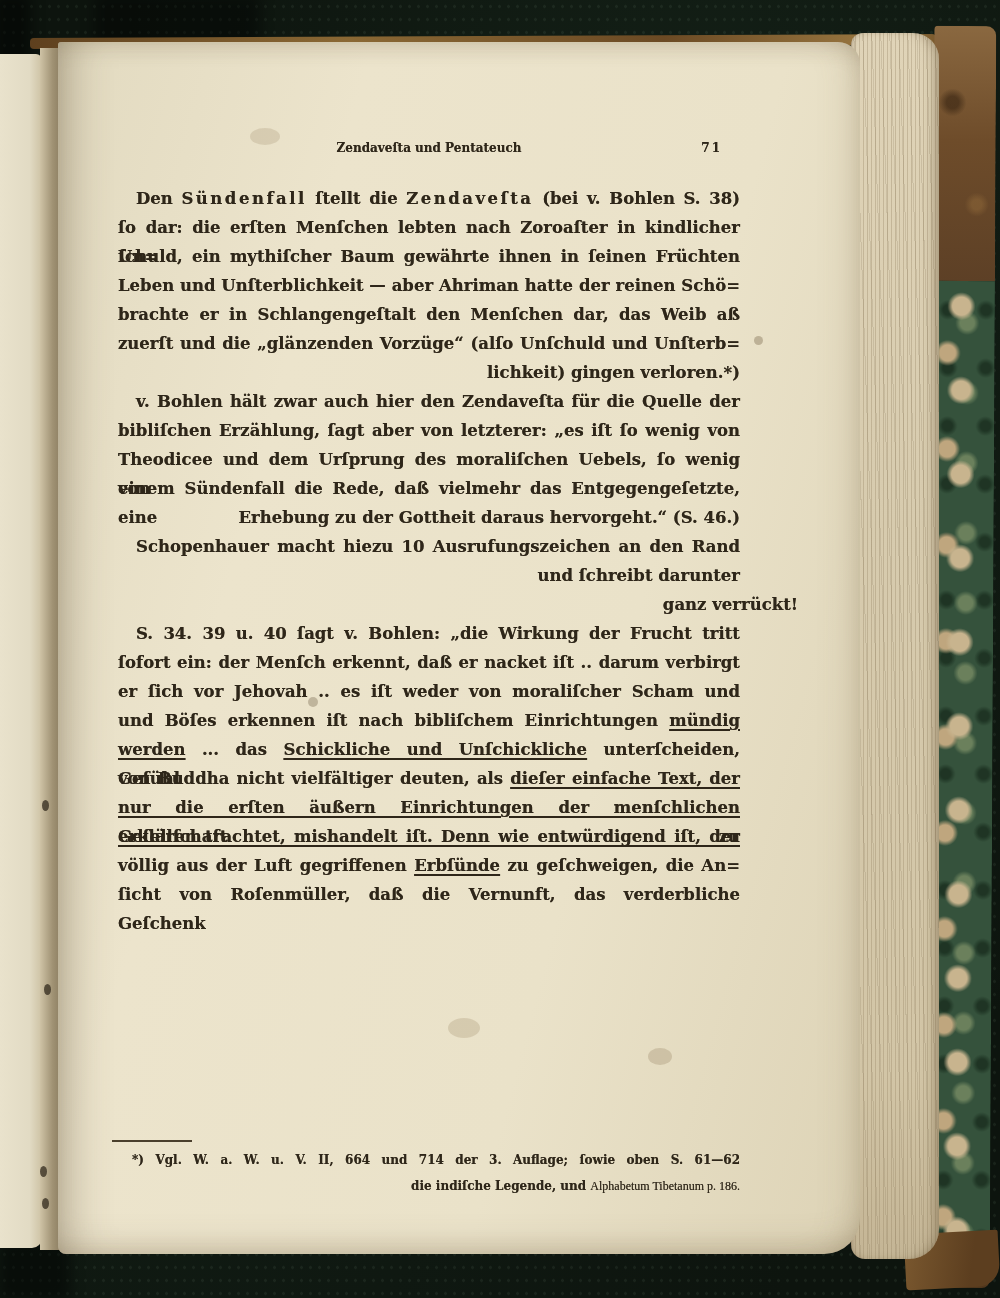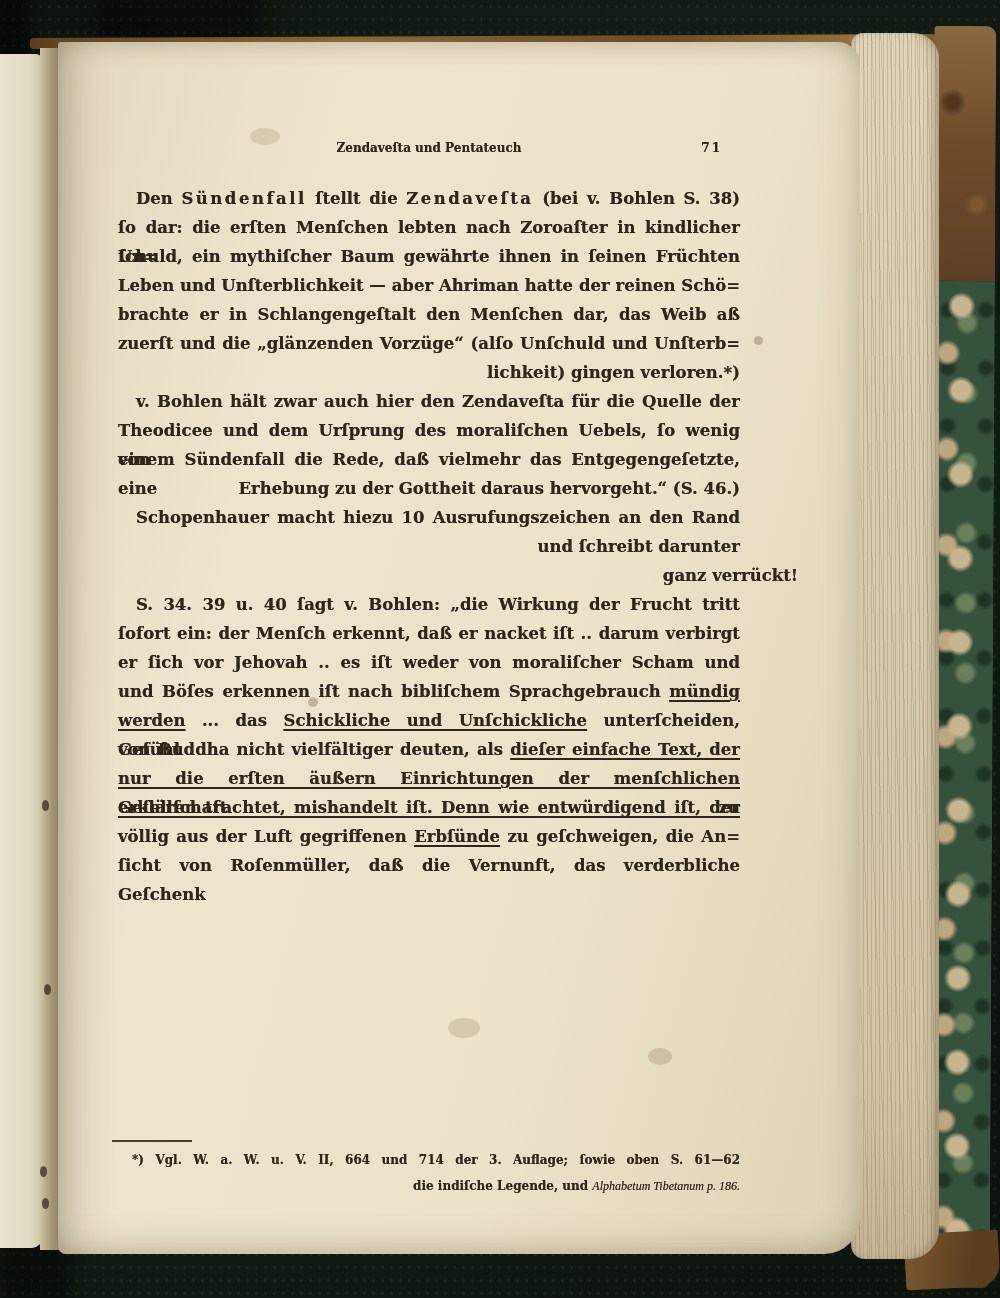--- a/index.html
+++ b/index.html
@@ -80,21 +80,21 @@
     font-size:12px;line-height:24px;text-align:center;}
   .page-number{position:absolute;right:18px;top:0;letter-spacing:2px;}
   .body-lines{position:absolute;top:184px;left:0;width:100%;font-size:16.5px;}
   .line{height:29px;line-height:29px;text-align:right;}
   .line.j{text-align:justify;}
   .line.j::after{content:"";display:inline-block;width:100%;}
   .line.indent{text-indent:18px;}
   .line.center{text-align:right;transform:translateX(58px);}
   .u{text-decoration:underline;text-decoration-thickness:2px;text-underline-offset:3px;}
   .sp{letter-spacing:2.5px;}
-  .antiqua{font-family:"Liberation Serif", serif;font-weight:normal;font-style:italic;}
+  .antiqua{font-family:"Liberation Serif", serif;font-weight:normal;}
   .footnote{position:absolute;top:956px;left:0;width:100%;font-size:12px;}
   .footnote-rule{width:80px;height:2px;background:#4a3f2c;margin:0 0 5px -6px;}
   .footnote .line{height:26px;line-height:26px;}
   .footnote .line.indent{text-indent:14px;}
 </style>
 </head>
 <body>
 
 <div class="stage">
   <div class="speckle"></div>
@@ -137,30 +137,31 @@
     <div class="body-lines">
       <div>
           <div class="line j indent"><span class="">Den </span><span class="sp">Sündenfall</span><span class=""> ſtellt die </span><span class="sp">Zendaveſta</span><span class=""> (bei v. Bohlen S. 38)</span></div>
           <div class="line j"><span class="">ſo dar: die erſten Menſchen lebten nach Zoroaſter in kindlicher Un=</span></div>
           <div class="line j"><span class="">ſchuld, ein mythiſcher Baum gewährte ihnen in ſeinen Früchten</span></div>
           <div class="line j"><span class="">Leben und Unſterblichkeit — aber Ahriman hatte der reinen Schö=</span></div>
           <div class="line j"><span class="">brachte er in Schlangengeſtalt den Menſchen dar, das Weib aß</span></div>
           <div class="line j"><span class="">zuerſt und die „glänzenden Vorzüge“ (alſo Unſchuld und Unſterb=</span></div>
           <div class="line"><span class="">lichkeit) gingen verloren.*)</span></div>
           <div class="line j indent"><span class="">v. Bohlen hält zwar auch hier den Zendaveſta für die Quelle der</span></div>
+          <div class="line j"><span class="">bibliſchen Erzählung, ſagt aber von letzterer: „es iſt ſo wenig von</span></div>
           <div class="line j"><span class="">Theodicee und dem Urſprung des moraliſchen Uebels, ſo wenig von</span></div>
           <div class="line j"><span class="">einem Sündenfall die Rede, daß vielmehr das Entgegengeſetzte, eine</span></div>
           <div class="line"><span class="">Erhebung zu der Gottheit daraus hervorgeht.“ (S. 46.)</span></div>
           <div class="line j indent"><span class="">Schopenhauer macht hiezu 10 Ausrufungszeichen an den Rand</span></div>
           <div class="line"><span class="">und ſchreibt darunter</span></div>
           <div class="line center"><span class="">ganz verrückt!</span></div>
           <div class="line j indent"><span class="">S. 34. 39 u. 40 ſagt v. Bohlen: „die Wirkung der Frucht tritt</span></div>
           <div class="line j"><span class="">ſofort ein: der Menſch erkennt, daß er nacket iſt .. darum verbirgt</span></div>
           <div class="line j"><span class="">er ſich vor Jehovah .. es iſt weder von moraliſcher Scham und</span></div>
-          <div class="line j"><span class="">und Böſes erkennen iſt nach bibliſchem Sprachgebrauch </span><span class="u">mündig</span></div>
+          <div class="line j"><span class="">und Böſes erkennen iſt nach bibliſchem Einrichtungen </span><span class="u">mündig</span></div>
           <div class="line j"><span class="u">werden</span><span class=""> ... das </span><span class="u">Schickliche und Unſchickliche</span><span class=""> unterſcheiden, Gefühl</span></div>
           <div class="line j"><span class="">von Buddha nicht vielfältiger deuten, als </span><span class="u">dieſer einfache Text, der</span></div>
           <div class="line j"><span class="u">nur die erſten äußern Einrichtungen der menſchlichen Geſellſchaft zu</span></div>
           <div class="line j"><span class="u">erklären trachtet,</span><span class=""> mishandelt iſt. Denn </span><span class="u">wie entwürdigend</span><span class=""> iſt, der</span></div>
           <div class="line j"><span class="">völlig aus der Luft gegriffenen </span><span class="u">Erbſünde</span><span class=""> zu geſchweigen, die An=</span></div>
           <div class="line j"><span class="">ſicht von Roſenmüller, daß die Vernunft, das verderbliche Geſchenk</span></div>
         </div>
       <div class="footnote">
         <div class="footnote-rule"></div>
         <div>

